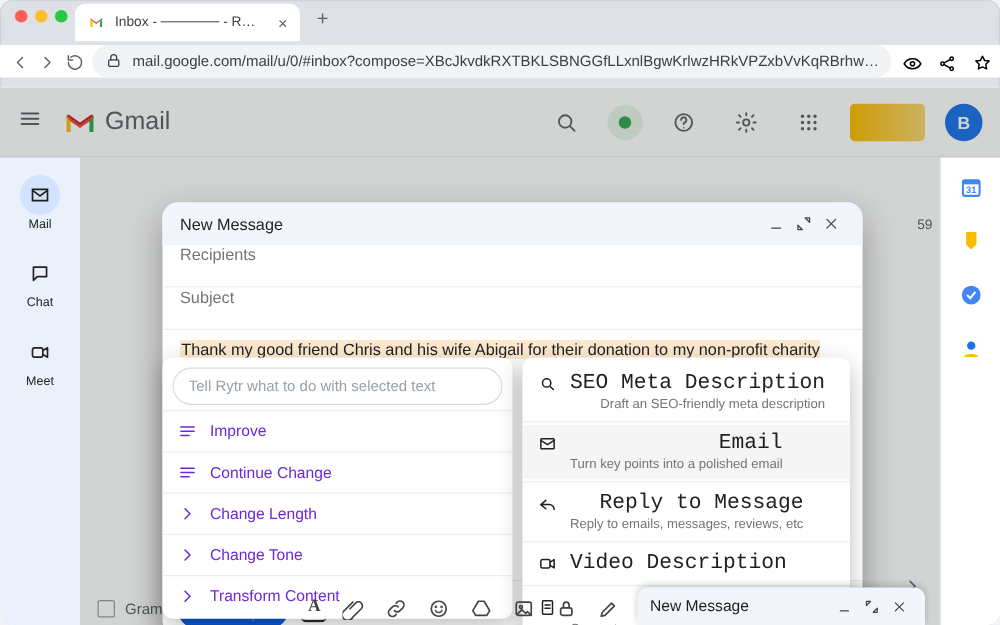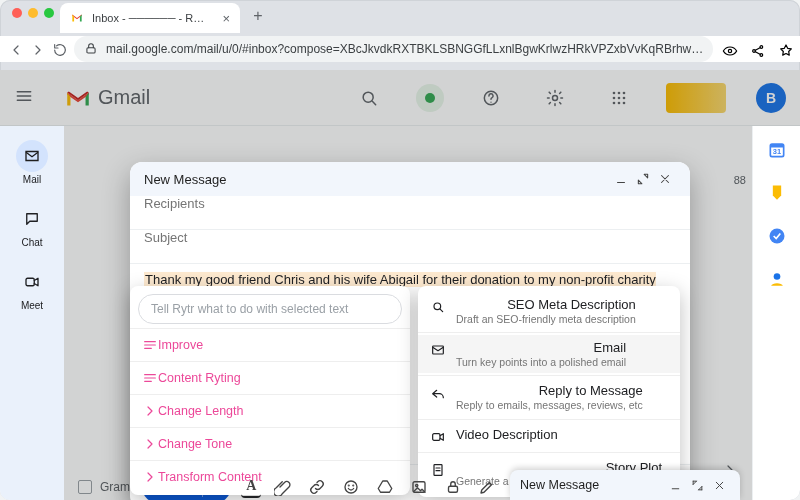--- a/index.html
+++ b/index.html
@@ -22,21 +22,21 @@
   .addr-btn svg { width:16px; height:16px; }
   .omnibox { flex:1; height:26px; background:#f1f3f4; border-radius:14px; display:flex; align-items:center; padding:0 10px; font-size:12px; color:#3c4043; gap:8px; }
   .omnibox .url { white-space:nowrap; overflow:hidden; text-overflow:ellipsis; }
   .ext-icons { display:flex; align-items:center; gap:6px; }
   .ext-icon { width:22px; height:22px; display:flex; align-items:center; justify-content:center; border-radius:4px; }
 
   
   .viewport { position:absolute; top:70px; left:0; right:0; bottom:0; background:#fff; border-radius:0 0 10px 10px; overflow:hidden; }
 
   
-  .gm-header { height:56px; display:flex; align-items:center; padding:0 14px; gap:30px; border-bottom:1px solid #eceff1; }
+  .gm-header { height:56px; display:flex; align-items:center; padding:0 14px; gap:16px; border-bottom:1px solid #eceff1; }
   .hamburger svg { width:20px; height:20px; color:#5f6368; }
   .gm-logo { display:flex; align-items:center; gap:6px; font-size:20px; color:#5f6368; }
   .gm-logo svg { width:28px; height:22px; }
   .gm-spacer { flex:1; }
   .gm-headicon { width:34px; height:34px; border-radius:50%; display:flex; align-items:center; justify-content:center; color:#5f6368; }
   .gm-headicon svg { width:20px; height:20px; }
   .presence { width:28px; height:28px; border-radius:50%; background:#e8f5e9; display:flex; align-items:center; justify-content:center; }
   .presence .inner { width:10px; height:10px; border-radius:50%; background:#34a853; }
   .header-avatar { width:30px; height:30px; border-radius:50%; background:#1a73e8; color:#fff; font-weight:600; font-size:14px; display:flex; align-items:center; justify-content:center; }
 
@@ -79,26 +79,26 @@
   .tb-icon.first { border-bottom:2px solid #202124; height:22px; width:20px; font-weight:600; font-family:Georgia, serif; font-size:14px; }
   .tb-icon .blue-dot { position:absolute; top:-1px; right:-1px; width:6px; height:6px; border-radius:50%; background:#1a73e8; }
   .tb-spacer { flex:1; }
 
   
   .assist-wrap { position:absolute; top:22px; left:0; right:-40px; display:flex; gap:8px; align-items:flex-start; }
   .assist-panel { background:#fff; border-radius:8px; box-shadow:0 6px 20px rgba(0,0,0,0.25); padding:6px 0 4px 0; overflow:hidden;text-align:right; }
   .assist-left { width:280px; }
   .assist-right { width:262px; }
   .assist-input { margin:2px 8px 4px 8px; height:30px; border:1px solid #dadce0; border-radius:16px; padding:0 12px; font-size:12px; color:#9aa0a6; display:flex; align-items:center; }
-  .assist-item { display:flex; align-items:center; padding:6px 12px; font-size:12.5px; color:#ec4899; }
+  .assist-item { display:flex; align-items:center; gap:10px; padding:6px 12px; font-size:12.5px; color:#6d28d9; }
   .assist-item svg { width:16px; height:16px; flex-shrink:0; }
   .sep { height:1px; background:#eee; margin:2px 0; }
   .assist-right .ritem { display:flex; gap:10px; padding:5px 12px; }
   .ritem svg { width:16px; height:16px; flex-shrink:0; margin-top:2px; }
-  .ritem .t1 { font-size:13px; color:#202124; line-height:1.2; }
+  .ritem .t1 { font-size:17px; color:#202124; line-height:1.2;font-family:Liberation Mono, monospace; }
   .ritem .t2 { font-size:10.5px; color:#757575; line-height:1.2; }
   .assist-right .hover { background:#f5f5f5; }
 
   
   .mini-compose { position:absolute; bottom:0; right:60px; width:230px; height:30px; background:#f2f6fc; border-radius:8px 8px 0 0; box-shadow:0 -2px 6px rgba(0,0,0,0.18); display:flex; align-items:center; padding:0 10px; font-size:12.5px; color:#1f1f1f; font-weight:500; }
   .mini-compose .spacer { flex:1; }
 
   
   .header-dim { position:absolute; top:0; left:0; right:0; height:56px; background:rgba(32,33,36,0.20); pointer-events:none; }
 
@@ -275,21 +275,21 @@
             <circle cx="12" cy="12" r="9" fill="#4285f4"></circle>
             <path d="M8 12l3 3 5-6" stroke="#fff" stroke-width="2" fill="none"></path>
           </svg></div>
       <div class="rr-icon"><svg viewBox="0 0 24 24">
             <circle cx="12" cy="9" r="4" fill="#1a73e8"></circle>
             <path d="M5 20c1-4 13-4 14 0z" fill="#fbbc04"></path>
           </svg></div>
     </div>
 
     <div class="main-bg">
-      <div class="order-token">88</div>
+      <div class="order-token">59</div>
       <div class="grammarly-row">
         <div class="chk"></div>
         <span>Grammarly</span>
       </div>
       <div class="scroll-arrow"><svg viewBox="0 0 24 24" width="16" height="16" class="stroke">
             <path d="M9 6l6 6-6 6"></path>
           </svg></div>
     </div>
 
     <div class="header-dim"></div>
@@ -335,21 +335,21 @@
               <svg viewBox="0 0 24 24" class="stroke">
                   <path d="M4 7h16M4 12h16M4 17h10"></path>
                 </svg>
               <span>Improve</span>
             </div>
             <div class="sep"></div>
             <div class="assist-item">
               <svg viewBox="0 0 24 24" class="stroke">
                   <path d="M4 7h16M4 12h16M4 17h10"></path>
                 </svg>
-              <span>Content Ryting</span>
+              <span>Continue Change</span>
             </div>
             <div class="sep"></div>
             <div class="assist-item">
               <svg viewBox="0 0 24 24" class="stroke">
                   <path d="M9 6l6 6-6 6"></path>
                 </svg>
               <span>Change Length</span>
             </div>
             <div class="sep"></div>
             <div class="assist-item">

